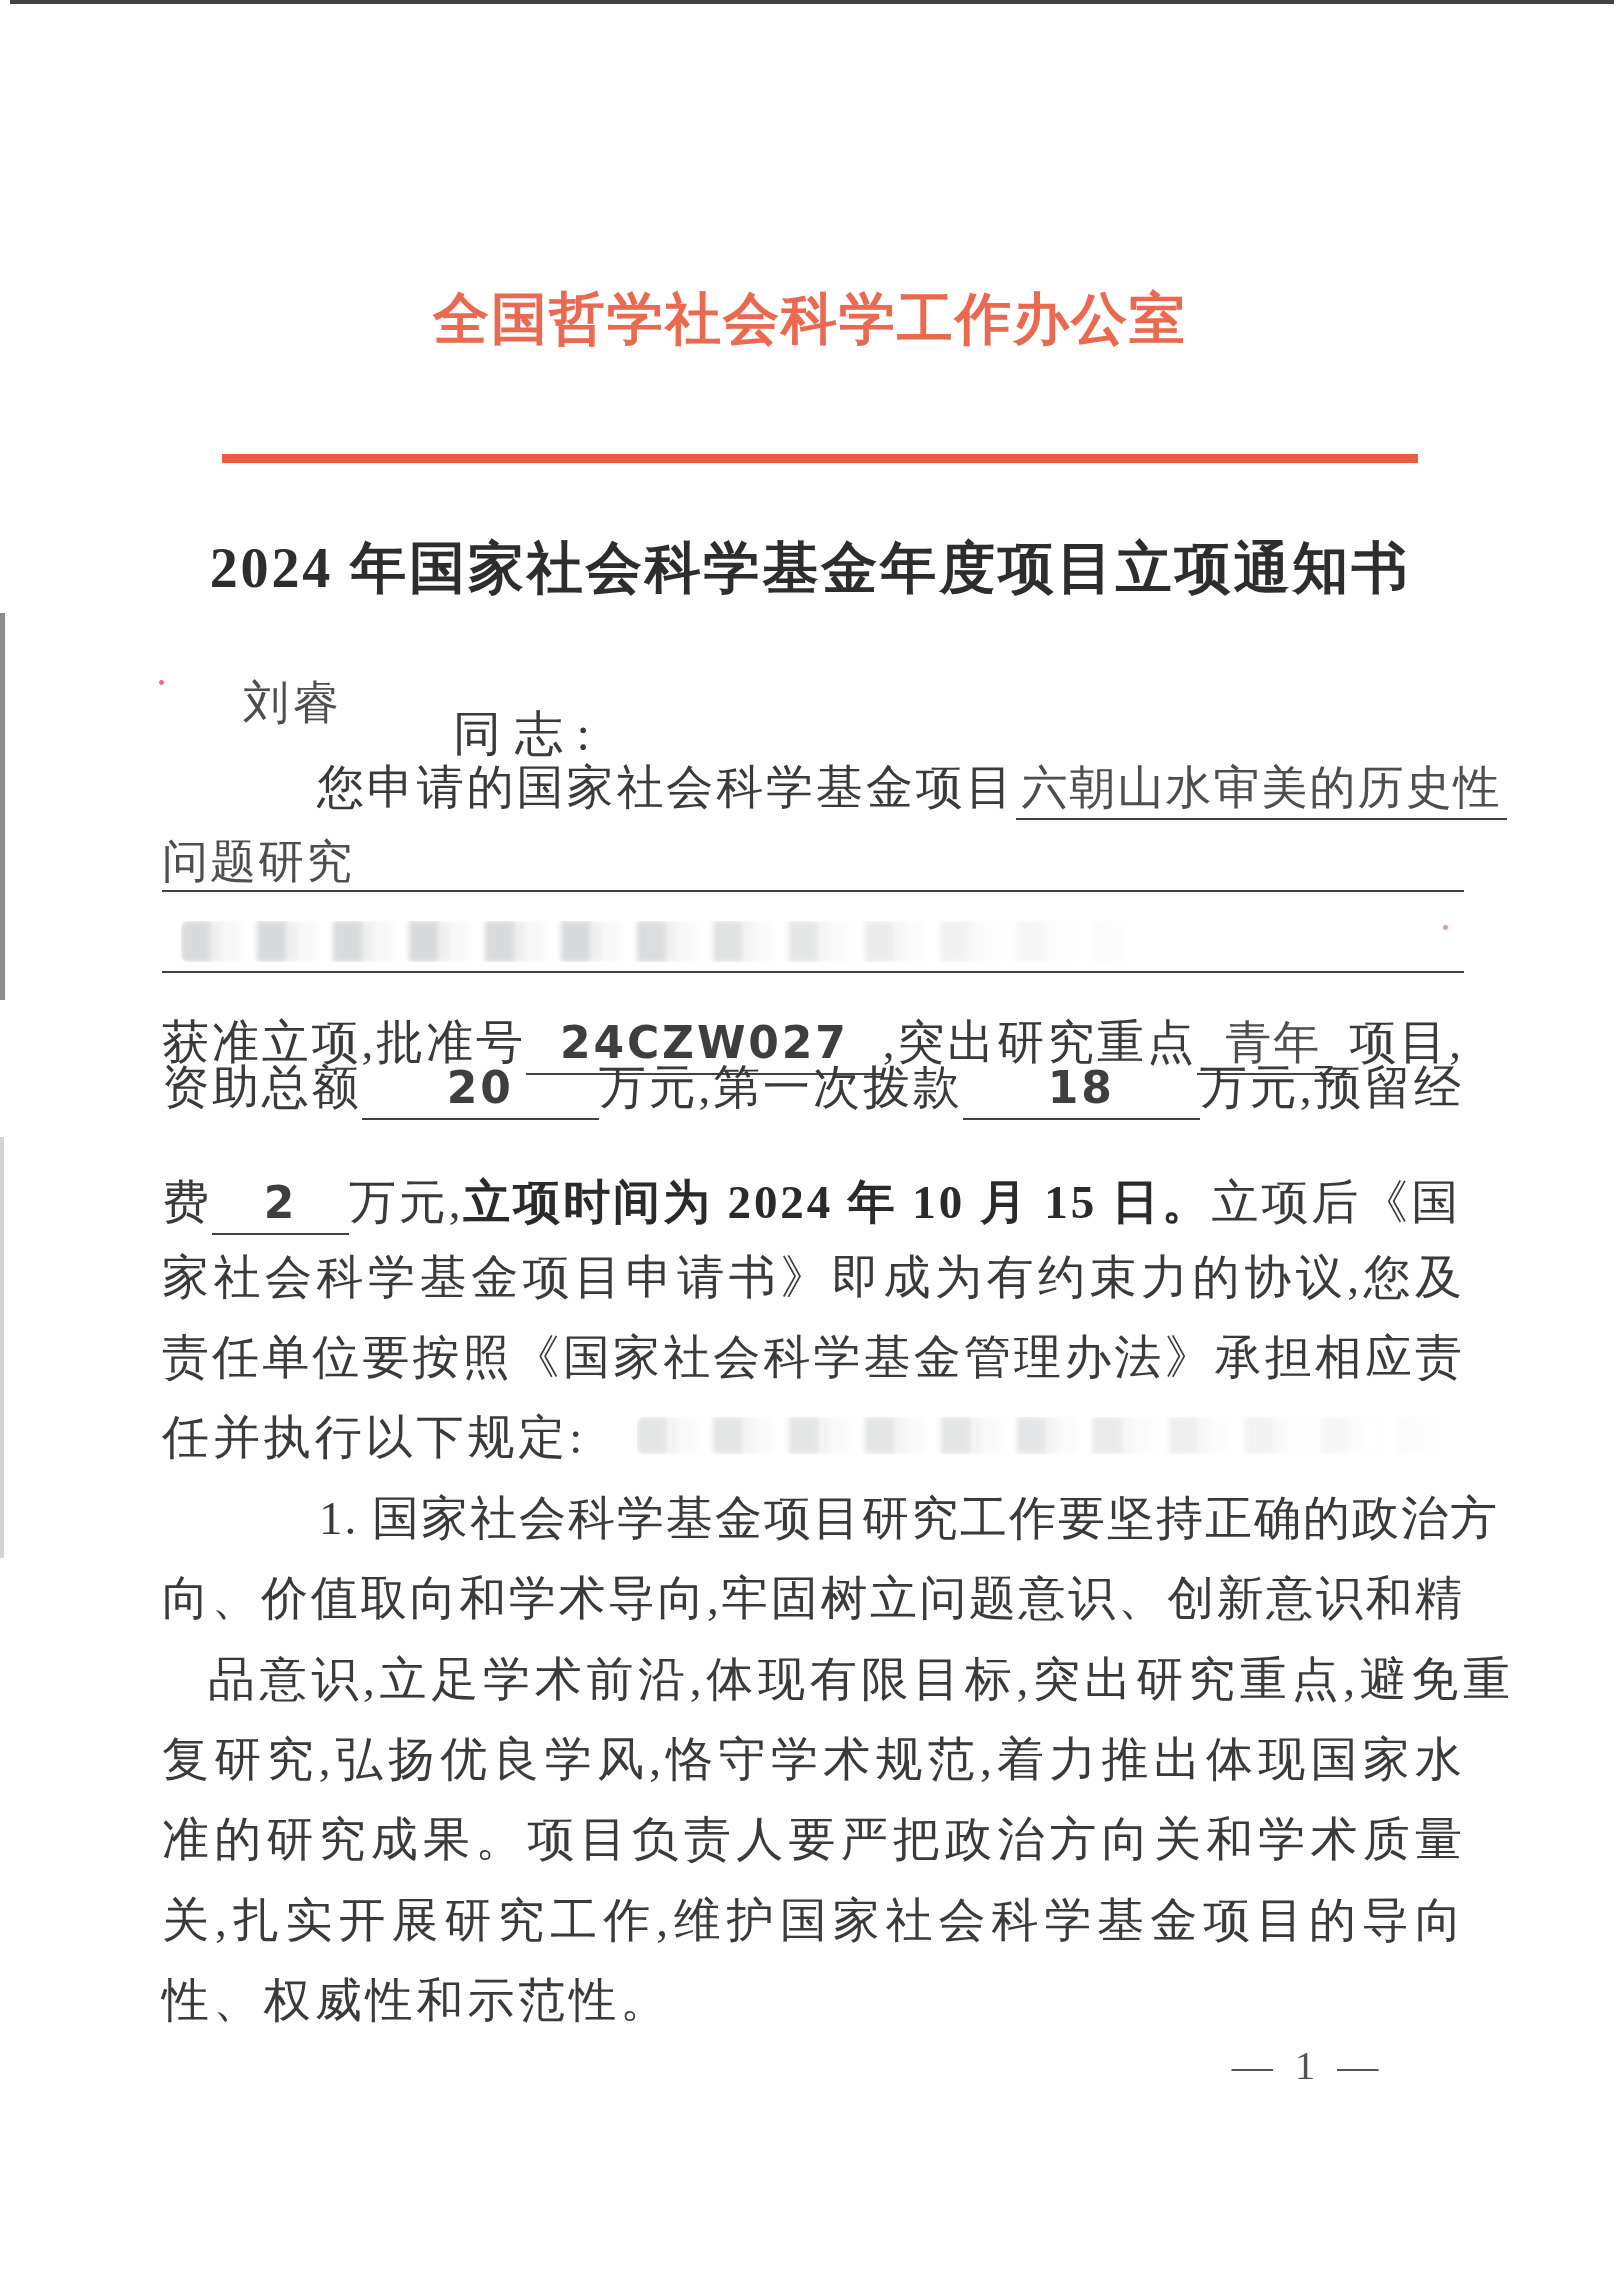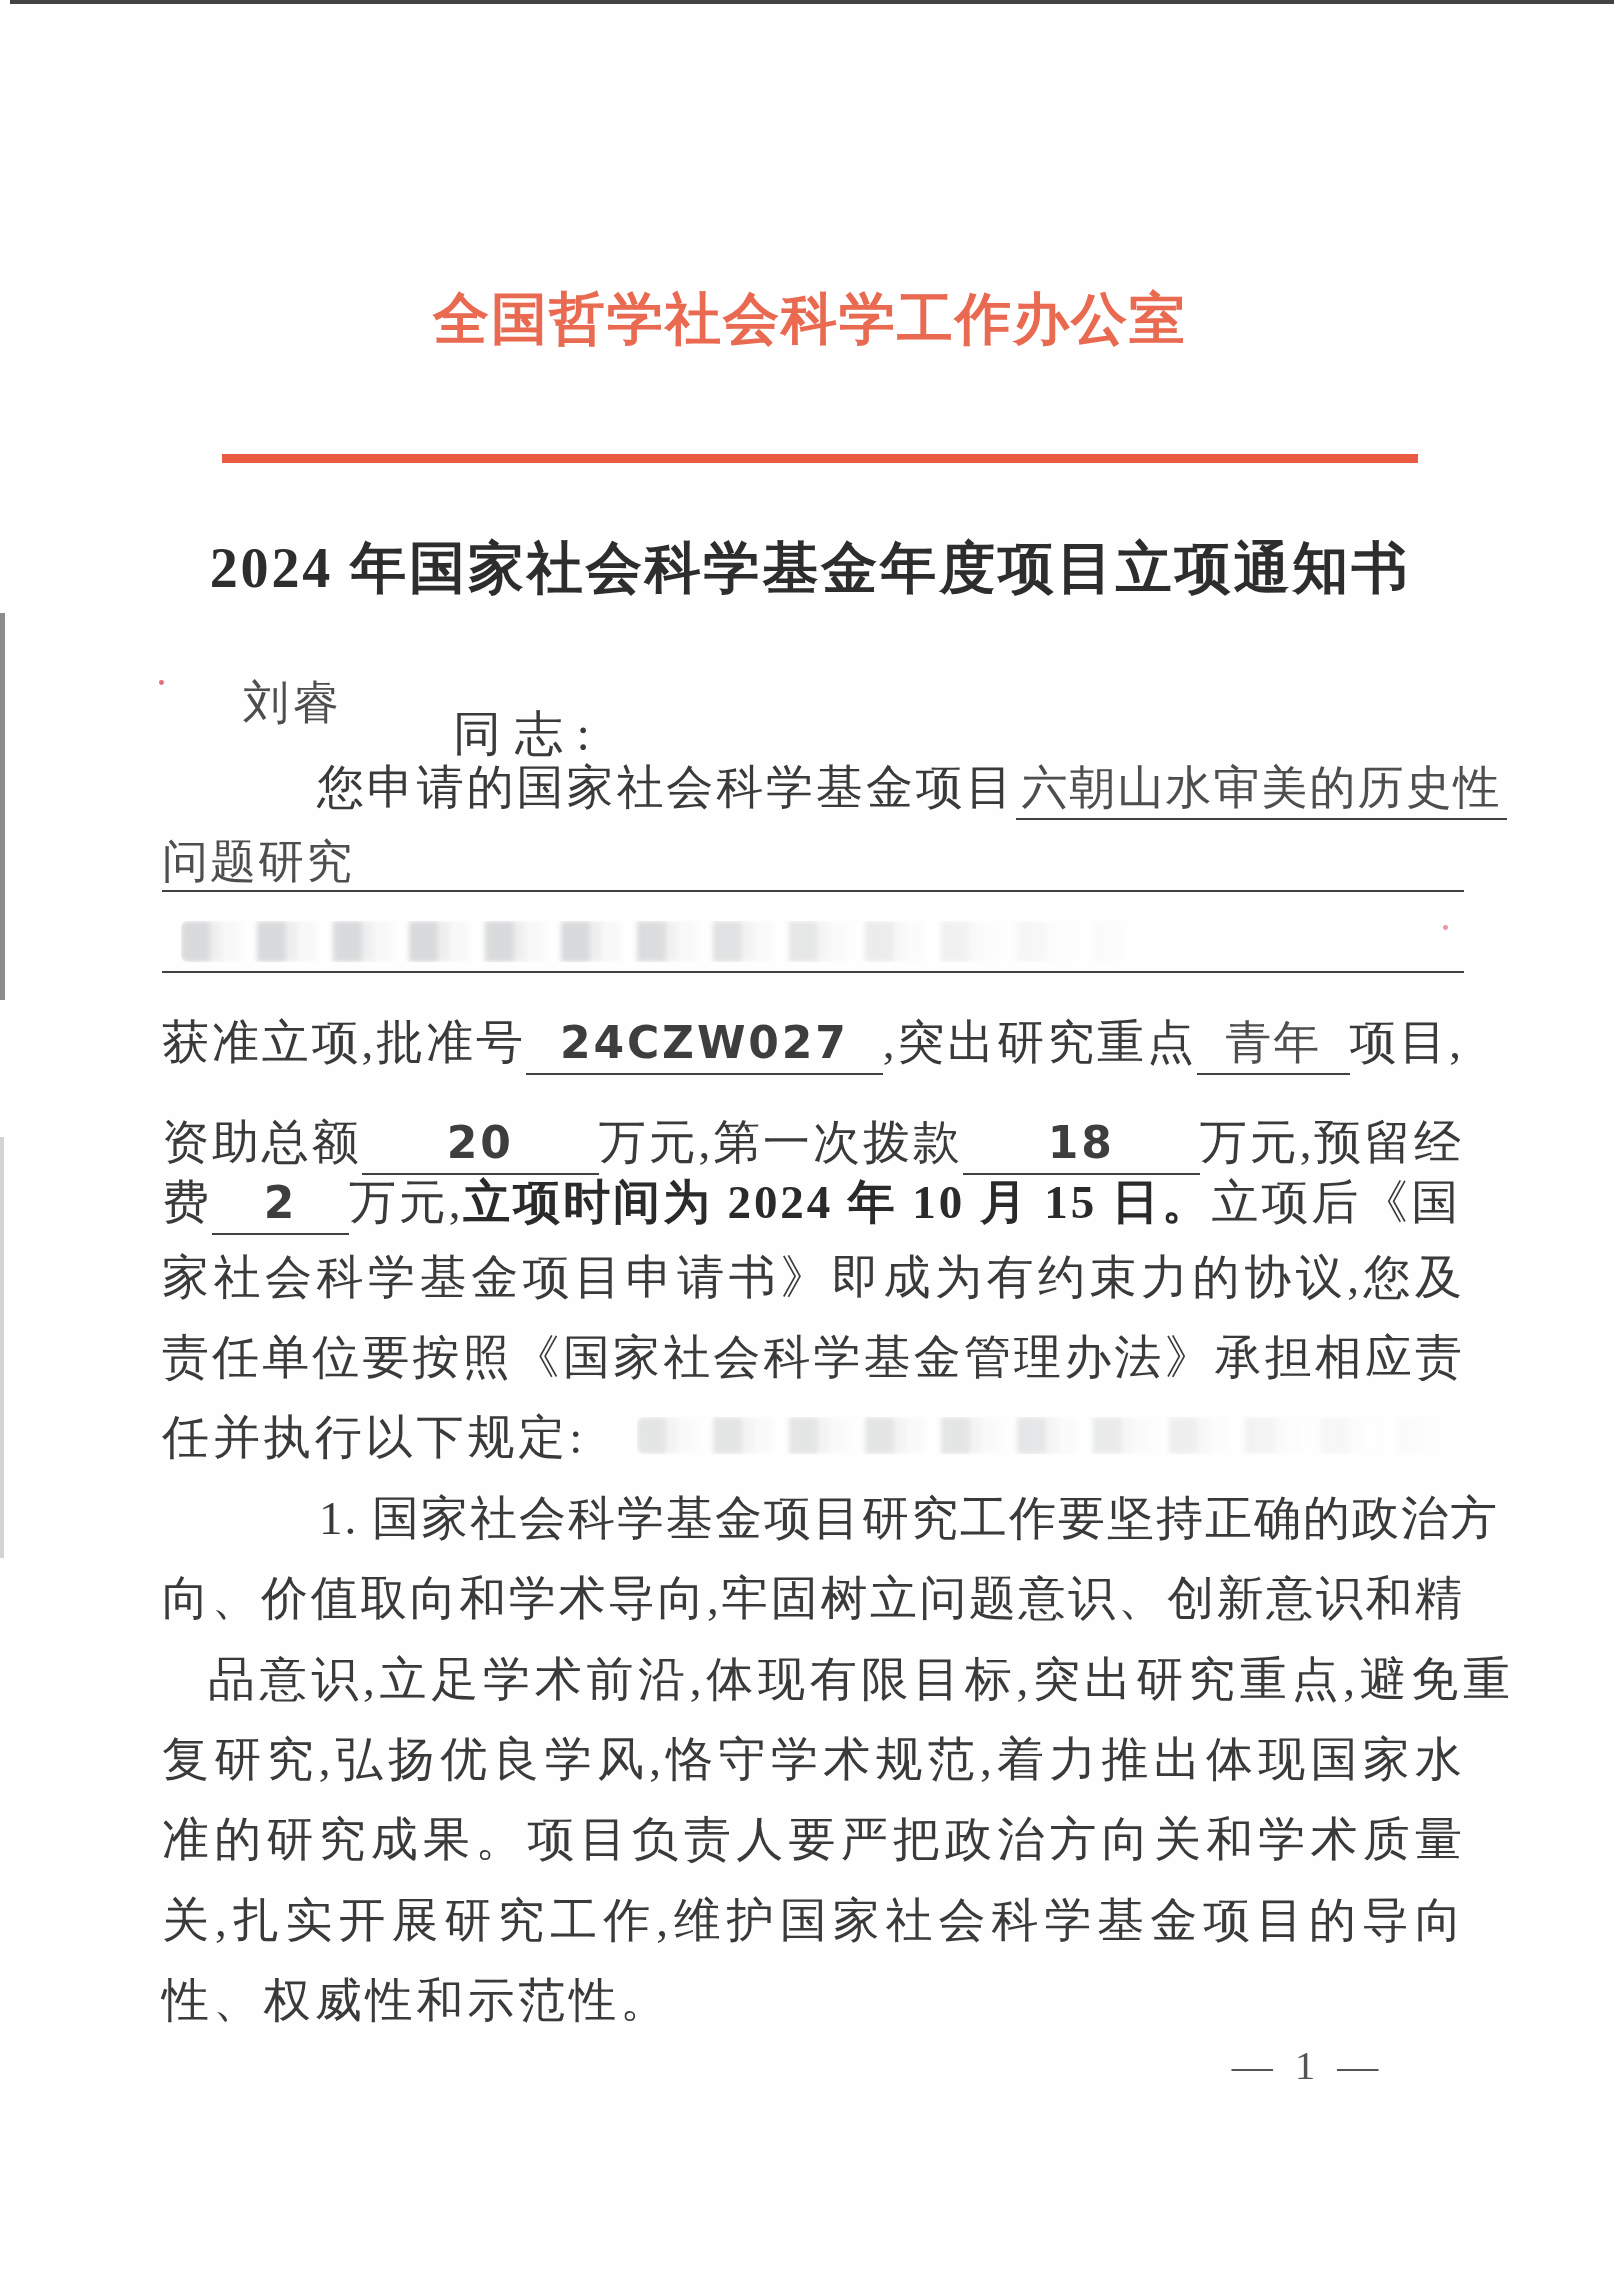--- a/index.html
+++ b/index.html
@@ -114,21 +114,21 @@
   <div class="ghost ghost-c"></div>
 
   <div class="bodyline flexline" style="top:1006px;">
     <span class="lbl">获准立项,批准号</span>
     <span class="blank wide"><span class="v-num">24CZW027</span></span>
     <span class="lbl">,突出研究重点</span>
     <span class="blank"><span class="v-kai">青年</span></span>
     <span class="lbl">项目,</span>
   </div>
 
-  <div class="bodyline flexline" style="top:1106px;justify-content:flex-end;">
+  <div class="bodyline flexline" style="top:1051px;justify-content:flex-end;">
     <span class="lbl">资助总额</span>
     <span class="blank"><span class="v-num">20</span></span>
     <span class="lbl">万元,第一次拨款</span>
     <span class="blank"><span class="v-num">18</span></span>
     <span class="lbl">万元,预留经</span>
   </div>
 
   <div class="bodyline flexline" style="top:1166px;">
     <span class="lbl">费</span>
     <span class="blank narrow"><span class="v-num">2</span></span>

